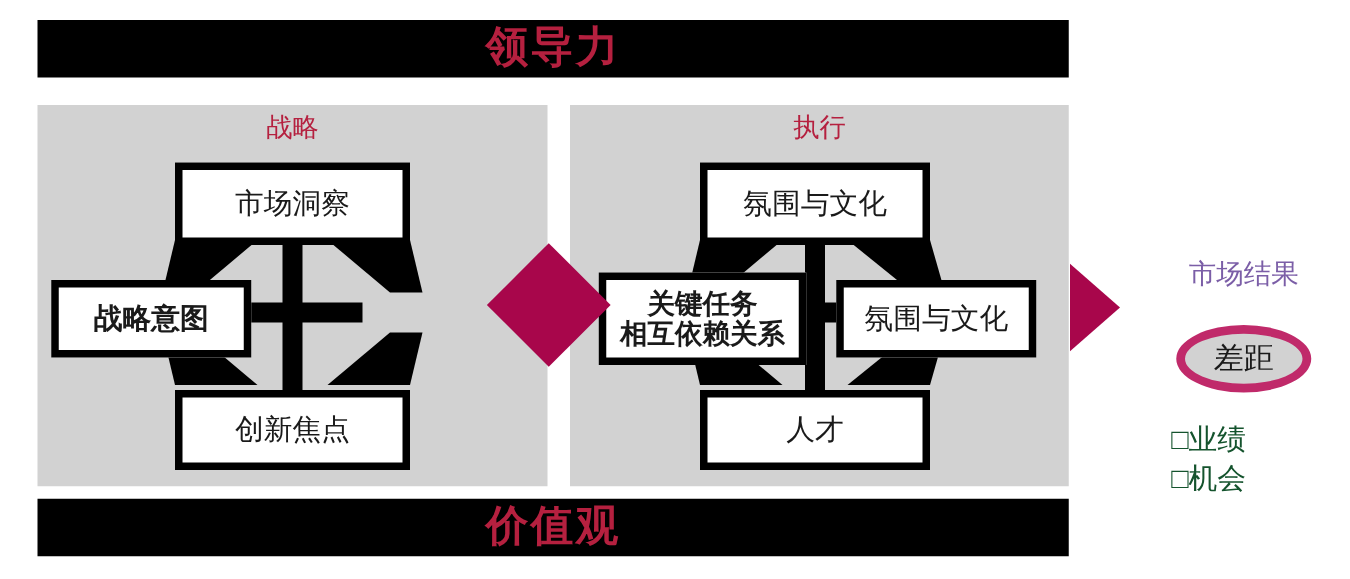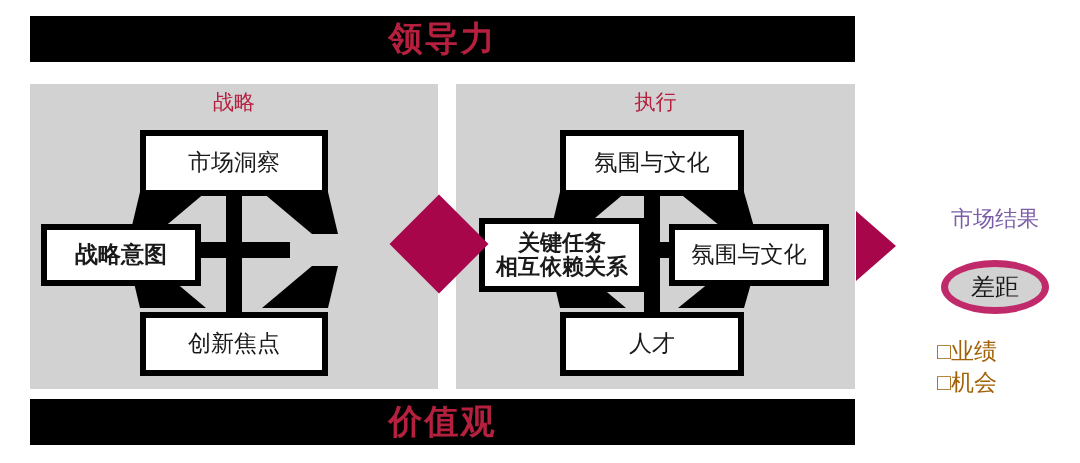--- a/index.html
+++ b/index.html
@@ -136,21 +136,21 @@
     justify-content: center;
   }
   #gap-ellipse span {
     color: #1a1a1a;
     font-size: 24px;
     font-family: Liberation Sans, sans-serif;
     line-height: 1;
   }
   #bullets { margin-top: 22px; padding-left: 22px; }
   .bullet-item {
-    color: #a16207;
+    color: #14532d;
     font-size: 23px;
     line-height: 1.35;
     font-family: "Liberation Serif", "DejaVu Serif", serif;
     white-space: pre;
   }
 </style>
 </head>
 <body>
 
 <div id="canvas">

